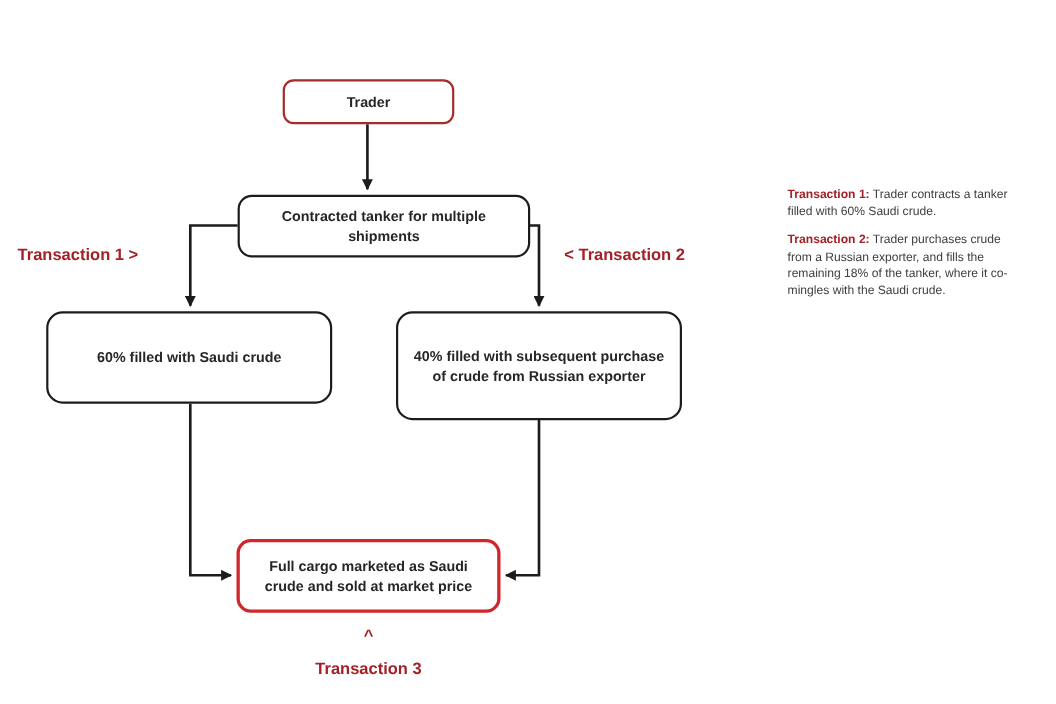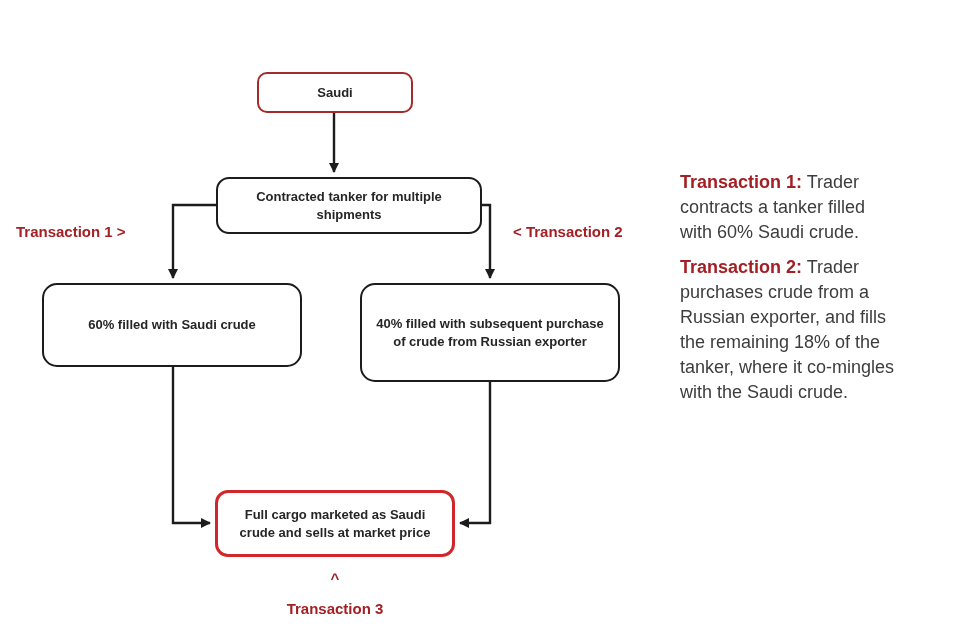--- a/index.html
+++ b/index.html
@@ -22,22 +22,22 @@
   .n-russian{left:360px;top:283px;width:260px;height:99px;border-radius:15px;padding:0 14px;}
   .n-cargo  {left:215px;top:490px;width:240px;height:67px;border-radius:13px;padding:0 12px;}
   .txn-label{
     position:absolute;color:#a32025;font-weight:bold;font-size:15px;white-space:nowrap;
   }
   .l-t1{left:16px;top:223px;}
   .l-t2{left:513px;top:223px;}
   .l-caret{left:215px;top:570px;width:240px;text-align:center;font-size:15px;}
   .l-t3{left:215px;top:600px;width:240px;text-align:center;}
   .legend{
-    position:absolute;left:680px;top:170px;width:216px;color:#3d3d3d;
-    font-size:18px;line-height:1.38;
+    position:absolute;left:716px;top:170px;width:216px;color:#3d3d3d;
+    font-size:11px;line-height:1.38;
   }
   .legend p{margin:0 0 11px 0;}
   .legend .ttl{color:#a32025;font-weight:bold;}
   .legend .emph{color:#1d1d1d;font-weight:bold;}
 </style>
 </head>
 <body>
 
 <div class="stage">
 
@@ -50,37 +50,37 @@
     <g fill="none" stroke="#1c1c1c" stroke-width="2.4">
       <path d="M334,113 L334,172" marker-end="url(#arrow)"></path>
       <path d="M216,205 L173,205 L173,278" marker-end="url(#arrow)"></path>
       <path d="M450,205 L490,205 L490,278" marker-end="url(#arrow)"></path>
       <path d="M173,367 L173,523 L210,523" marker-end="url(#arrow)"></path>
       <path d="M490,367 L490,523 L460,523" marker-end="url(#arrow)"></path>
     </g>
   </svg>
 
   <div class="node node-darkred n-trader">
-    <span>Saudi</span>
+    <span>Trader</span>
   </div>
 
   <div class="node node-black n-tanker">
     <span>Contracted tanker for multiple shipments</span>
   </div>
 
   <div class="node node-black n-saudi">
     <span>60% filled with Saudi crude</span>
   </div>
 
   <div class="node node-black n-russian">
     <span>40% filled with subsequent purchase of crude from Russian exporter</span>
   </div>
 
   <div class="node node-brightred n-cargo">
-    <span>Full cargo marketed as Saudi crude and sells at market price</span>
+    <span>Full cargo marketed as Saudi crude and sold at market price</span>
   </div>
 
   <div class="txn-label l-t1">Transaction 1 &gt;</div>
 
   <div class="txn-label l-t2">&lt; Transaction 2</div>
 
   <div class="txn-label l-caret">^</div>
 
   <div class="txn-label l-t3">Transaction 3</div>
 

